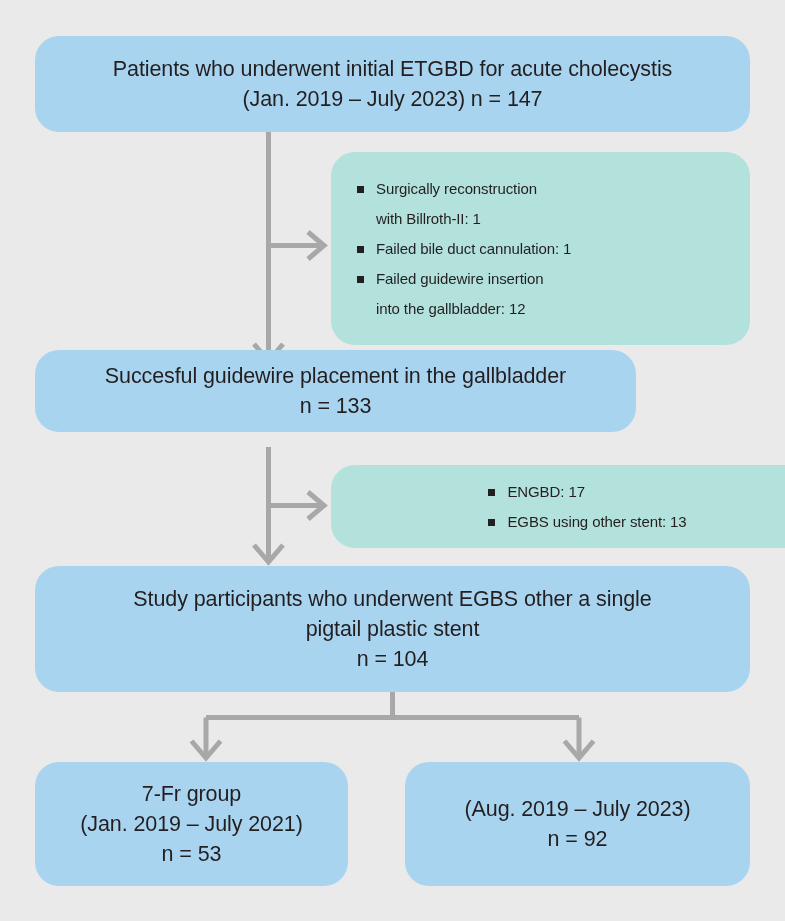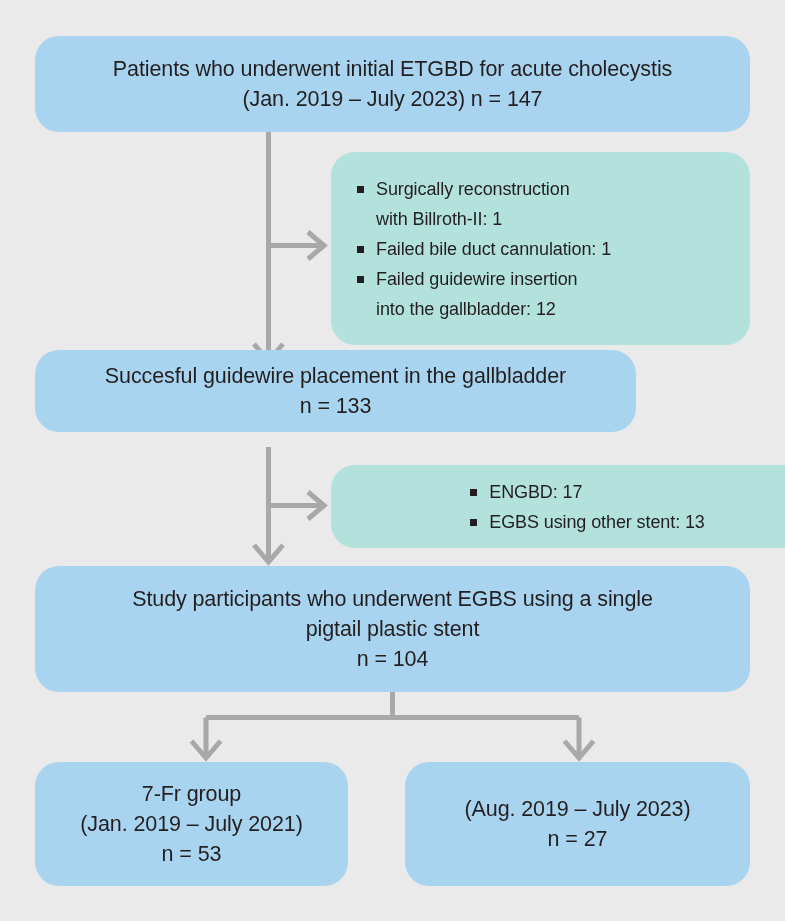--- a/index.html
+++ b/index.html
@@ -60,21 +60,21 @@
   }
 
   
   .bullet-list {
     margin: 0;
     padding: 0 0 0 26px;
     list-style: none;
   }
   .bullet-item {
     position: relative;
-    font-size: 18px;
+    font-size: 15px;
     line-height: 30px;
     letter-spacing: -0.1px;
     color: #231f20;
     padding-left: 19px;
   }
   .bullet-marker {
     position: absolute;
     left: 0;
     top: 12px;
     width: 7px;
@@ -160,29 +160,29 @@
         <span class="bullet-text">ENGBD: 17</span>
       </li>
       <li class="bullet-item">
         <span class="bullet-marker"></span>
         <span class="bullet-text">EGBS using other stent: 13</span>
       </li>
     </ul>
   </div>
 
   <div class="node blue" id="node-participants">
-    <div class="node-line">Study participants who underwent EGBS using a single</div>
+    <div class="node-line">Study participants who underwent EGBS other a single</div>
     <div class="node-line">pigtail plastic stent</div>
     <div class="node-line">n = 104</div>
   </div>
 
   <div class="node blue" id="node-group-7fr">
     <div class="node-line">7-Fr group</div>
     <div class="node-line">(Jan. 2019 – July 2021)</div>
     <div class="node-line">n = 53</div>
   </div>
 
   <div class="node blue" id="node-group-5fr">
     <div class="node-line">(Aug. 2019 – July 2023)</div>
-    <div class="node-line">n = 27</div>
+    <div class="node-line">n = 92</div>
   </div>
 
 </div>
 
 </body></html>

